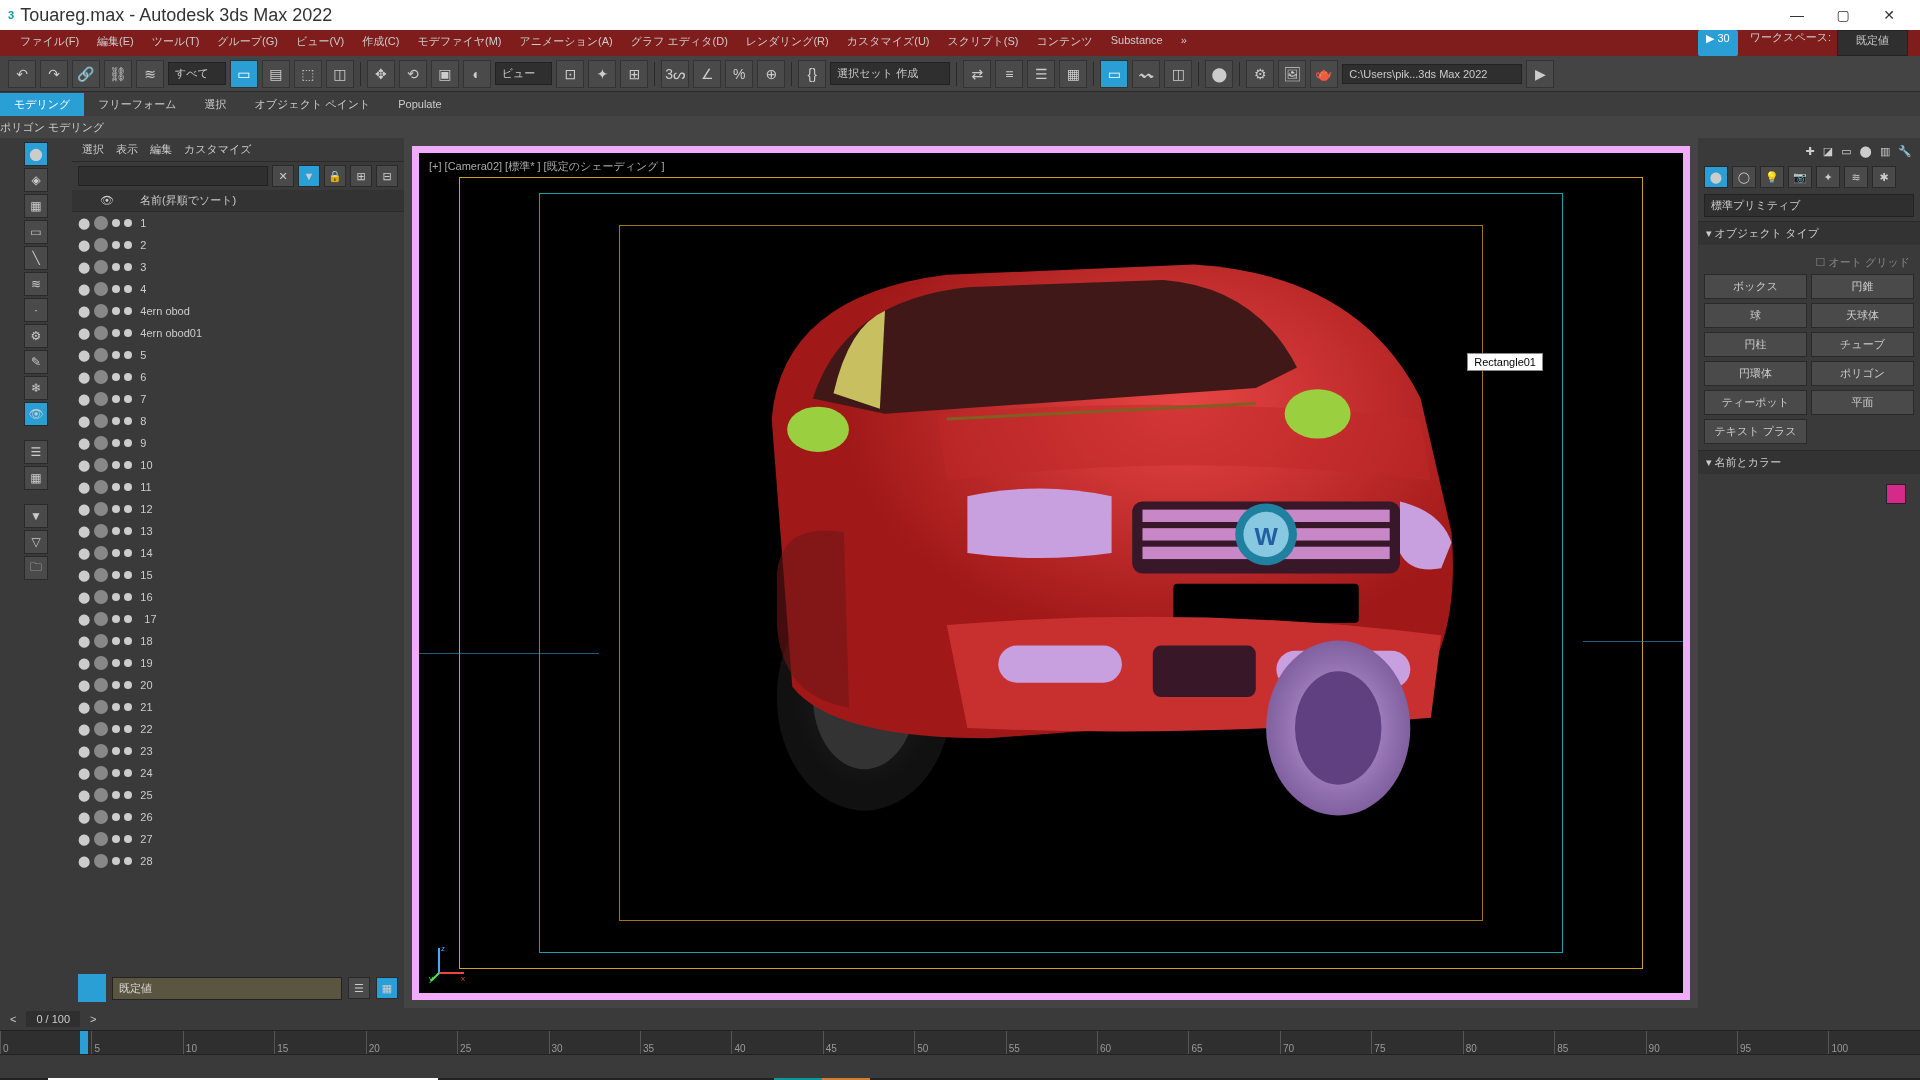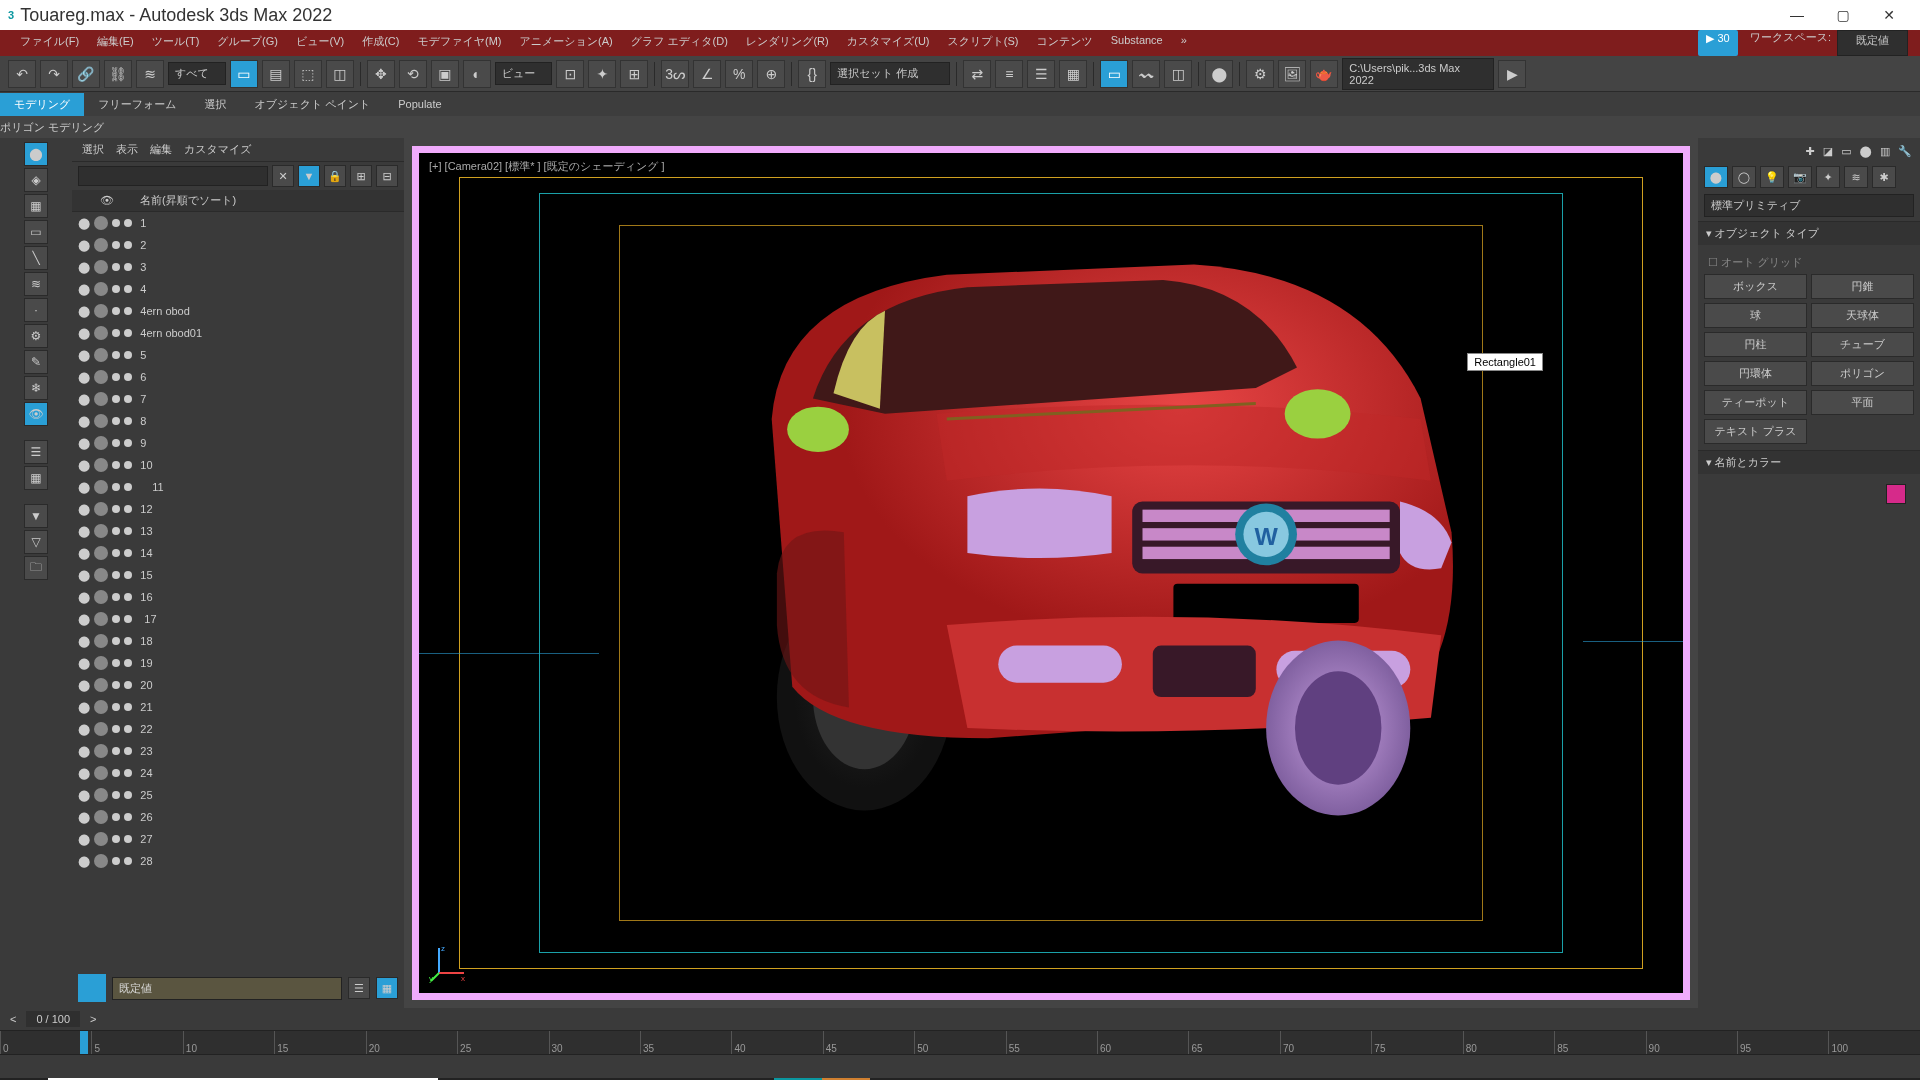--- a/index.html
+++ b/index.html
@@ -55,21 +55,21 @@
 .rightcol { width: 222px; background: #3a3a3a; display: flex; flex-direction: column; }
 .rc-icons { height: 26px; display: flex; align-items: center; gap: 8px; padding: 0 8px; justify-content: flex-end; }
 .rc-tabs { height: 26px; display: flex; align-items: center; gap: 4px; padding: 0 6px; }
 .rc-tab { width: 24px; height: 22px; background: #4a4a4a; border: 1px solid #2a2a2a; display: flex; align-items: center; justify-content: center; }
 .rc-tab.on { background: #2a9fd6; }
 .rc-sel { background: #2f2f2f; border: 1px solid #222; padding: 3px 6px; margin: 4px 6px; font-size: 11px; }
 .rollout-hd { background: #333; padding: 4px 8px; font-size: 11px; border-top: 1px solid #2a2a2a; }
 .rollout-body { padding: 6px; }
 .primgrid { display: grid; grid-template-columns: 1fr 1fr; gap: 4px; }
 .primbtn { background: #4a4a4a; border: 1px solid #2a2a2a; padding: 4px; text-align: center; font-size: 11px; }
-.autogrid { text-align: left; padding: 4px; color: #888; font-size: 11px; }
+.autogrid { text-align: right; padding: 4px; color: #888; font-size: 11px; }
 .colorswatch { width: 20px; height: 20px; background: #d62a8a; border: 1px solid #222; float: right; margin: 4px 8px; }
 .timeline { height: 22px; background: #3a3a3a; display: flex; align-items: center; padding: 0 10px; gap: 10px; }
 .timeline .frame { background: #2f2f2f; padding: 2px 10px; }
 .ruler { height: 24px; background: #2f2f2f; position: relative; display: flex; border-top: 1px solid #222; }
 .ruler .tick { flex: 1; border-left: 1px solid #555; font-size: 10px; padding-left: 2px; color: #999; display: flex; align-items: flex-end; }
 .ruler .slider { position: absolute; left: 80px; top: 0; width: 8px; height: 100%; background: #2a9fd6; }
 .statusbar { height: 24px; background: #3a3a3a; display: flex; align-items: center; padding: 0 10px; gap: 20px; font-size: 11px; border-top: 1px solid #222; }
 .taskbar { height: 40px; background: #222; display: flex; align-items: center; padding: 0; color: #fff; }
 .taskbar .start { width: 48px; height: 40px; display: flex; align-items: center; justify-content: center; font-size: 16px; }
 .taskbar .search { background: #fff; color: #666; height: 40px; width: 390px; display: flex; align-items: center; padding: 0 12px; gap: 10px; font-size: 13px; }
@@ -146,21 +146,21 @@
   <div class="tsep"></div>
   <div class="tbtn active">▭</div>
   <div class="tbtn">〰</div>
   <div class="tbtn">◫</div>
   <div class="tsep"></div>
   <div class="tbtn">⬤</div>
   <div class="tsep"></div>
   <div class="tbtn">⚙</div>
   <div class="tbtn">🖼</div>
   <div class="tbtn">🫖</div>
-  <div class="tsel" style="width:152px">C:\Users\pik...3ds Max 2022</div>
+  <div class="tsel" style="width:180px">C:\Users\pik...3ds Max 2022</div>
   <div class="tbtn">▶</div>
 </div>
 
 <div class="ribbon">
   <div class="tab active">モデリング</div>
   <div class="tab">フリーフォーム</div>
   <div class="tab">選択</div>
   <div class="tab">オブジェクト ペイント</div>
   <div class="tab">Populate</div>
 </div>
@@ -293,21 +293,21 @@
           <span class="sp-eye"></span>
           <span class="sp-dot"></span>
           <span class="sp-dot"></span>
           <span style="margin-left:4px">10</span>
         </div>
         <div class="sp-row">
           <span>⬤</span>
           <span class="sp-eye"></span>
           <span class="sp-dot"></span>
           <span class="sp-dot"></span>
-          <span style="margin-left:16px">11</span>
+          <span style="margin-left:4px">11</span>
         </div>
         <div class="sp-row">
           <span>⬤</span>
           <span class="sp-eye"></span>
           <span class="sp-dot"></span>
           <span class="sp-dot"></span>
           <span style="margin-left:4px">12</span>
         </div>
         <div class="sp-row">
           <span>⬤</span>

